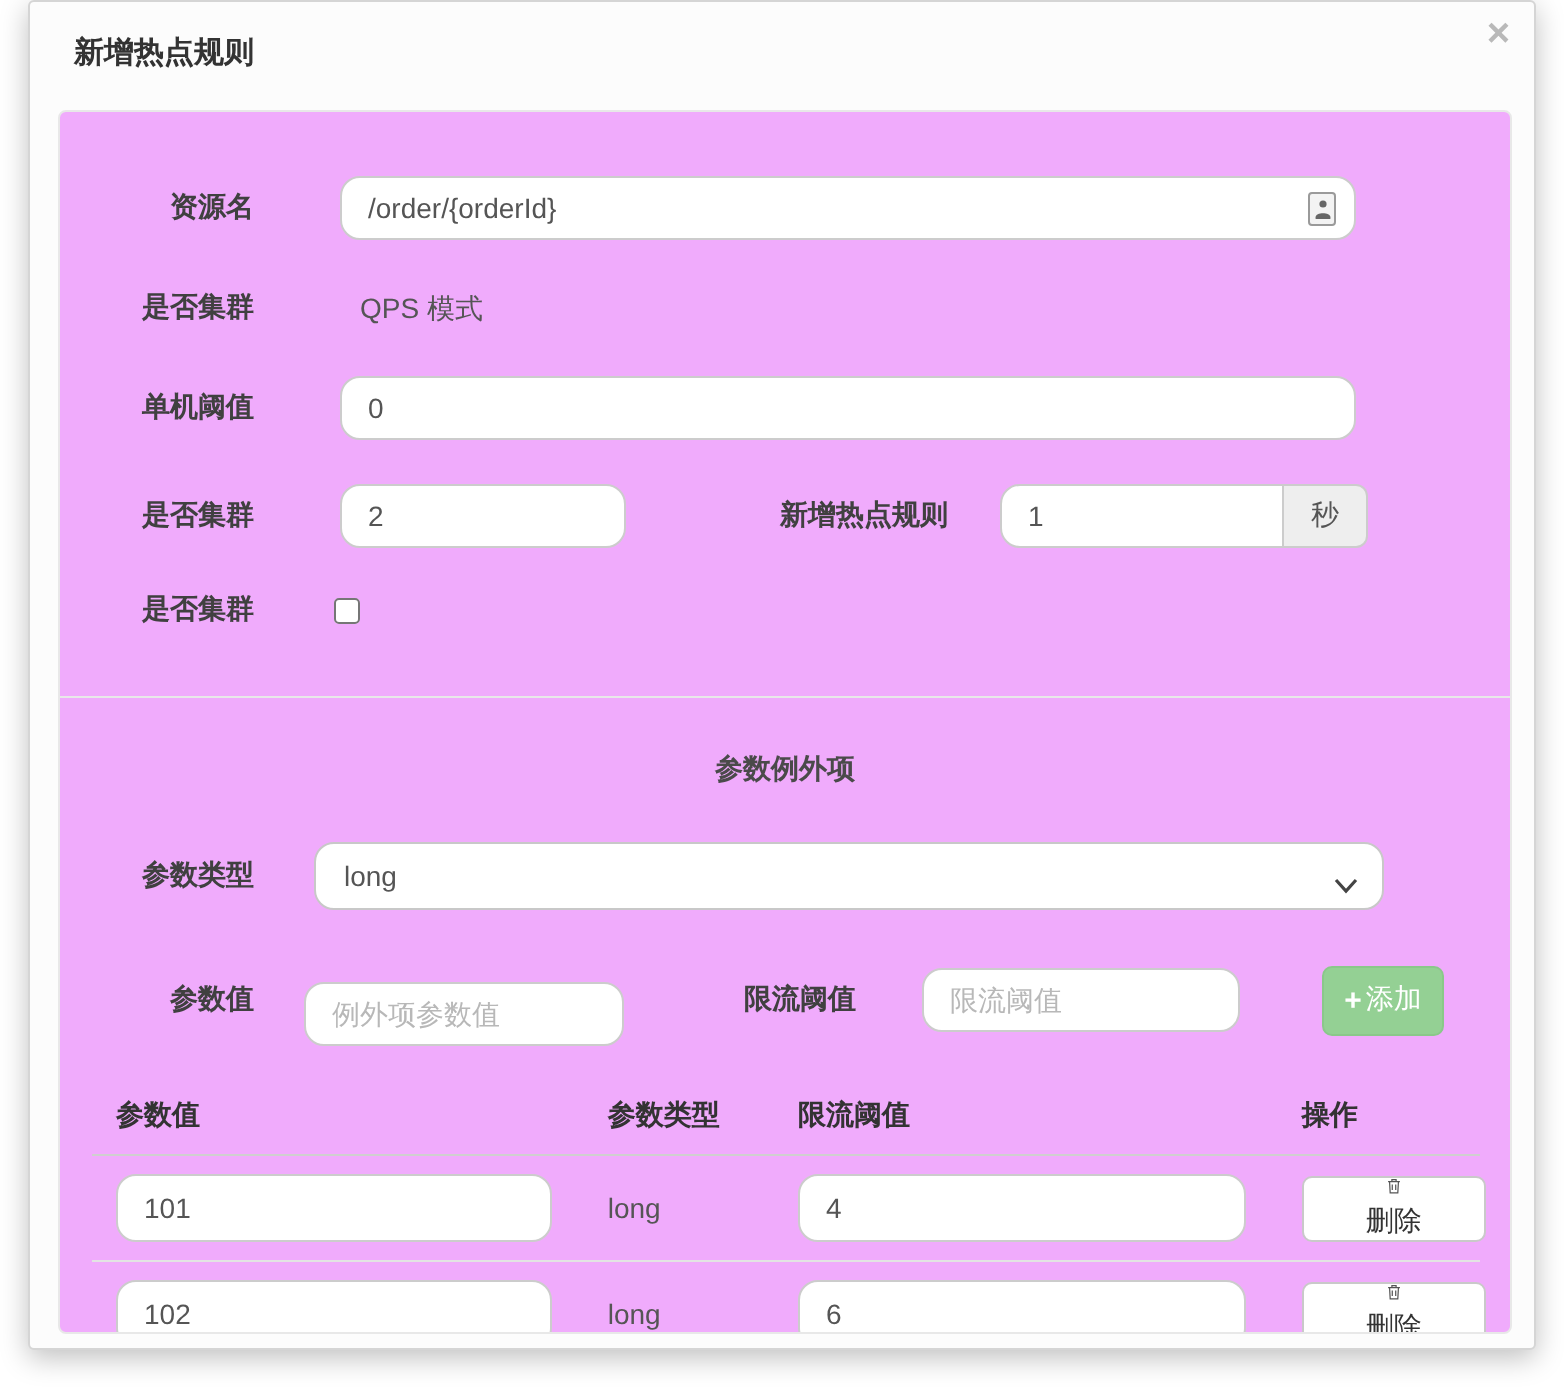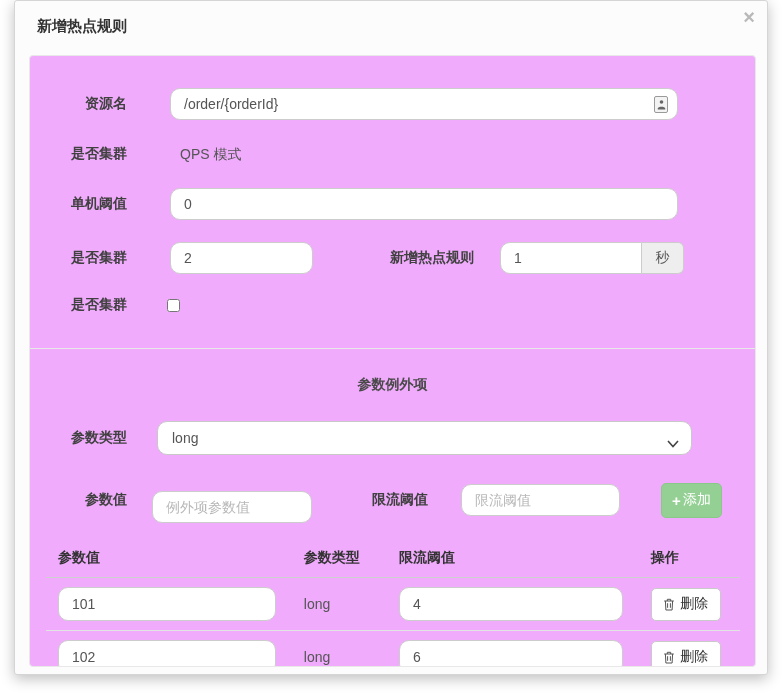--- a/index.html
+++ b/index.html
@@ -72,24 +72,24 @@
   .trow { display: flex; align-items: center; }
   .thead-row { border-bottom: 1px solid #cfcfcf; padding-bottom: 10px; }
   .thead-row .cell { font-weight: 700; font-size: 14px; color: #333; }
   .c1 { width: 36%; padding-left: 12px; }
   .c2 { width: 13%; padding-left: 8px; }
   .c3 { width: 37%; padding-left: 13px; }
   .c4 { width: 14%; padding-left: 8px; }
   .tbody-row { padding: 9px 0; border-bottom: 1px solid #e3e3e3; }
   .tbody-row input { width: calc(100% - 20px); margin-left: 0; height: 34px; }
   .type-text { font-size: 14px; color: #555; }
-  .del-btn { width: 70px; height: 33px; background: #fff; border: 1px solid #c9c9c9;
+  .del-btn { width: 92px; height: 33px; background: #fff; border: 1px solid #c9c9c9;
     border-radius: 5px; font-size: 14px; color: #333; cursor: pointer;
     display: flex; align-items: center; justify-content: center; gap: 5px;
-    font-family: inherit; }
+    font-family: inherit; flex-direction: column; }
 </style>
 </head>
 <body>
 
 <div class="modal">
   <div class="modal-title">新增热点规则</div>
   <button class="close-btn">×</button>
 
   <div class="panel">
 

